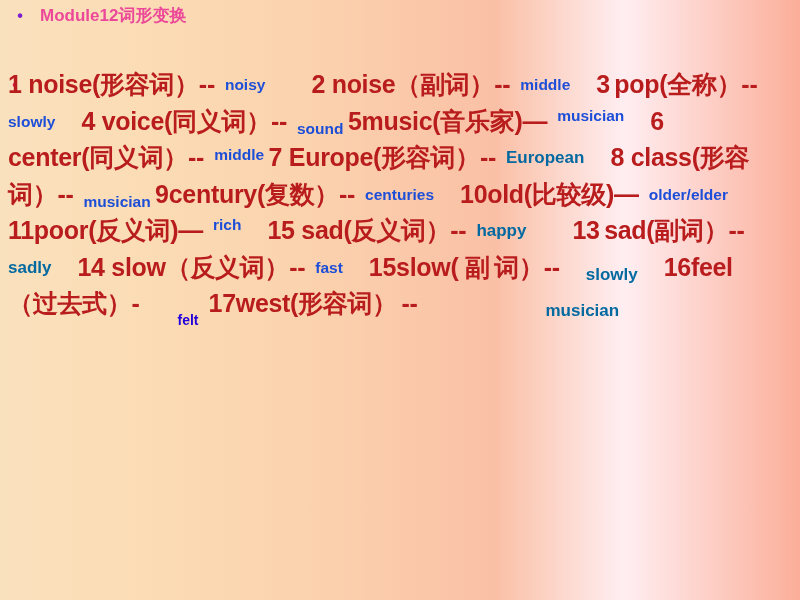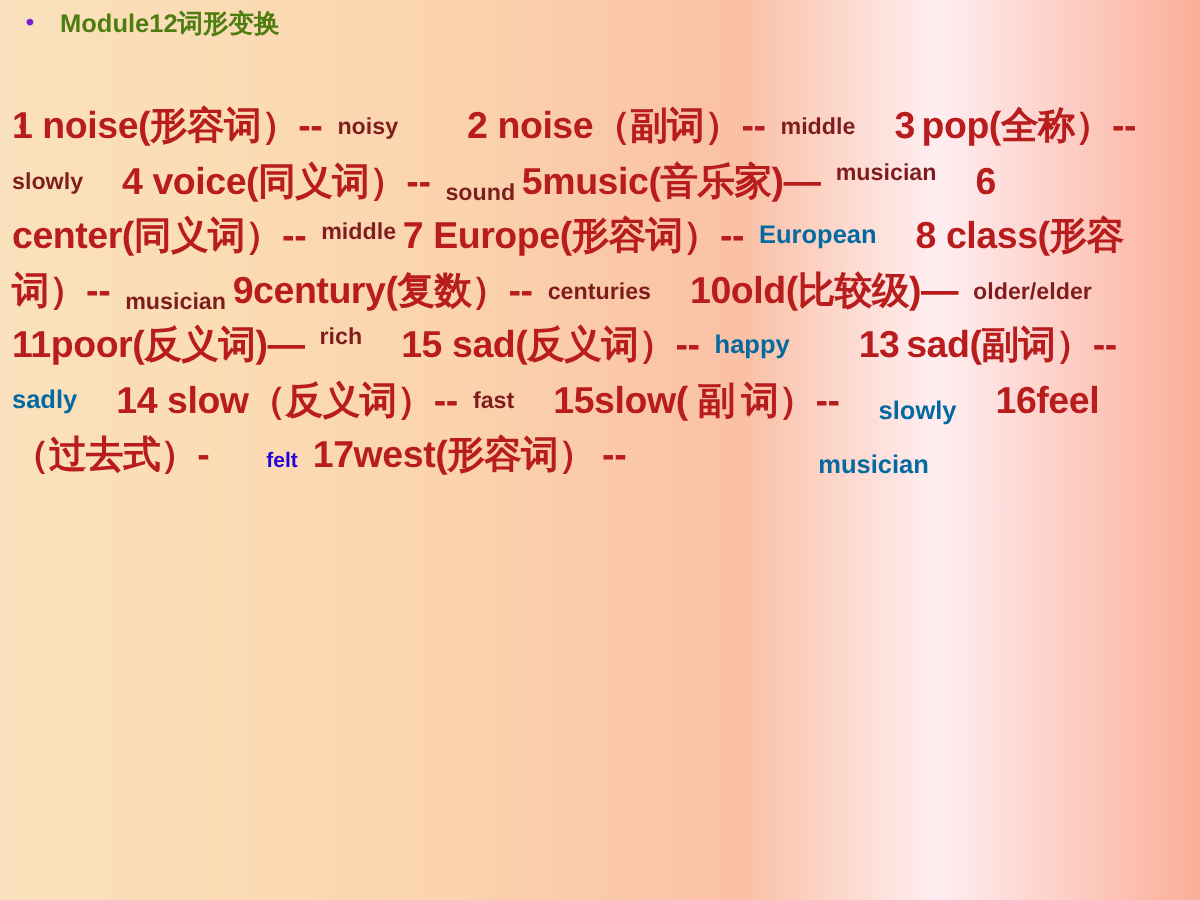--- a/index.html
+++ b/index.html
@@ -31,21 +31,21 @@
   .bullet-purple {
     color: #7b1fd0;
     font-size: 16px;
     line-height: 28px;
     width: 40px;
     text-align: center;
     flex: 0 0 40px;
     font-weight: bold;
   }
   .title-text {
-    color: #4d7c0f;
+    color: #ec4899;
     font-weight: bold;
     font-size: 17px;
     line-height: 28px;
     letter-spacing: 0px;
   }
 
   
   .body-block {
     position: absolute;
     left: 0;
@@ -74,41 +74,41 @@
   }
 
   
   .q {              
     color: #b91c1c;
     font-weight: bold;
     font-size: 25px;
     letter-spacing: -0.3px;
   }
   .a {              
-    color: #7f1d1d;
+    color: #1d4ed8;
     font-weight: bold;
     font-size: 15.5px;
     letter-spacing: 0px;
   }
   .a-lg {
     color: #0369a1;
     font-weight: bold;
     font-size: 17px;
   }
   .a-sm {
     color: #2200dd;
     font-weight: bold;
     font-size: 14px;
   }
   
   .up6  { position: relative; top: -6px; }
   .up9  { position: relative; top: -9px; }
   .up3  { position: relative; top: -3px; }
   .dn4  { position: relative; top: 4px; }
-  .dn7  { position: relative; top: 0; padding-left: 28px; }
+  .dn7  { position: relative; top: 13px; padding-left: 28px; }
   .sp-s { display: inline-block; width: 10px; }
   .sp-m { display: inline-block; width: 26px; }
   .sp-l { display: inline-block; width: 46px; }
   .sp-xl{ display: inline-block; width: 64px; }
 </style>
 </head>
 <body>
 
 <div class="title-block">
   <div class="title-row">

